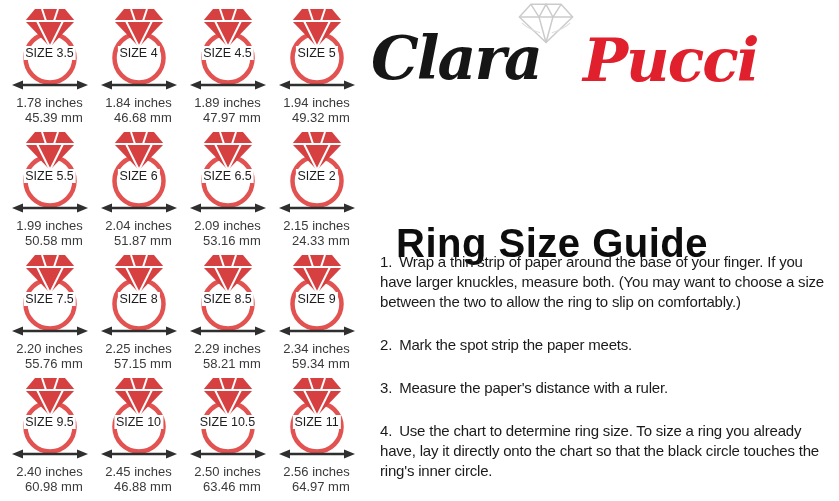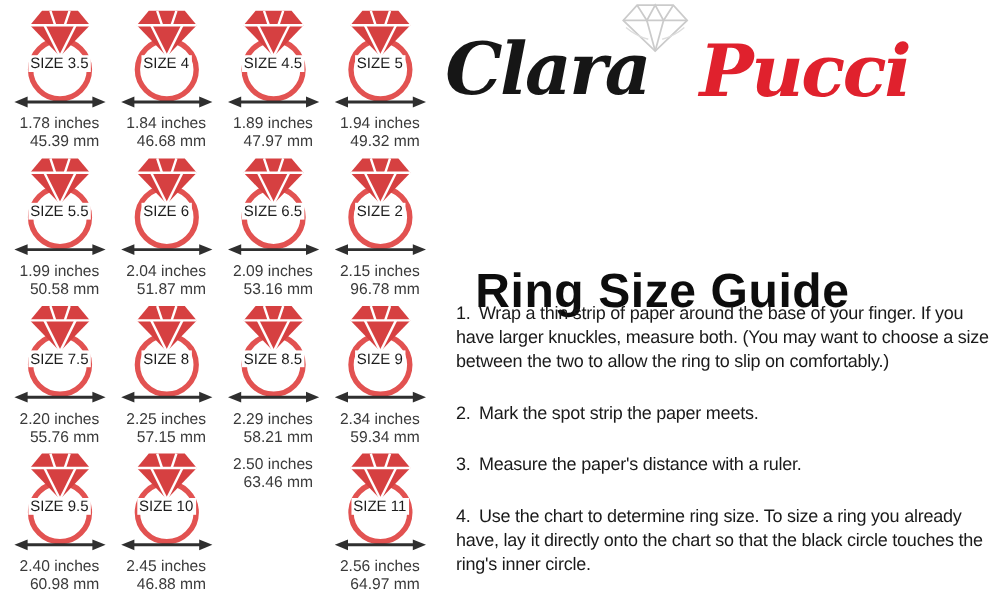--- a/index.html
+++ b/index.html
@@ -256,21 +256,21 @@
           <g>
             <line class="arrow-line" x1="6" y1="79" x2="72" y2="79"></line>
             <polygon class="arrow-head" points="1,79 12,74.5 12,83.5"></polygon>
             <polygon class="arrow-head" points="77,79 66,74.5 66,83.5"></polygon>
           </g>
         </svg>
         <div class="sizelabel">SIZE 2</div>
       </div>
       <div class="meas">
         <div class="inches">2.15 inches</div>
-        <div class="mm">96.78 mm</div>
+        <div class="mm">24.33 mm</div>
       </div>
     </div>
 
     <div class="cell">
       <div class="ringwrap">
         <svg class="ring" width="78" height="85" viewBox="0 0 78 85">
           <circle class="band" cx="39" cy="52" r="24.5"></circle>
           <g>
             <polygon class="dia" points="24,3 54,3 64,15 39,41 14,15"></polygon>
             <line class="dia-line" x1="14" y1="15" x2="64" y2="15"></line>
@@ -417,20 +417,39 @@
         </svg>
         <div class="sizelabel">SIZE 10</div>
       </div>
       <div class="meas">
         <div class="inches">2.45 inches</div>
         <div class="mm">46.88 mm</div>
       </div>
     </div>
 
     <div class="cell">
+      <div class="ringwrap">
+        <svg class="ring" width="78" height="85" viewBox="0 0 78 85">
+          <circle class="band" cx="39" cy="52" r="24.5"></circle>
+          <g>
+            <polygon class="dia" points="24,3 54,3 64,15 39,41 14,15"></polygon>
+            <line class="dia-line" x1="14" y1="15" x2="64" y2="15"></line>
+            <line class="dia-line" x1="31" y1="3" x2="35" y2="15"></line>
+            <line class="dia-line" x1="47" y1="3" x2="43" y2="15"></line>
+            <line class="dia-line" x1="26" y1="15" x2="39" y2="41"></line>
+            <line class="dia-line" x1="52" y1="15" x2="39" y2="41"></line>
+          </g>
+          <g>
+            <line class="arrow-line" x1="6" y1="79" x2="72" y2="79"></line>
+            <polygon class="arrow-head" points="1,79 12,74.5 12,83.5"></polygon>
+            <polygon class="arrow-head" points="77,79 66,74.5 66,83.5"></polygon>
+          </g>
+        </svg>
+        <div class="sizelabel">SIZE 10.5</div>
+      </div>
       <div class="meas">
         <div class="inches">2.50 inches</div>
         <div class="mm">63.46 mm</div>
       </div>
     </div>
 
     <div class="cell">
       <div class="ringwrap">
         <svg class="ring" width="78" height="85" viewBox="0 0 78 85">
           <circle class="band" cx="39" cy="52" r="24.5"></circle>

